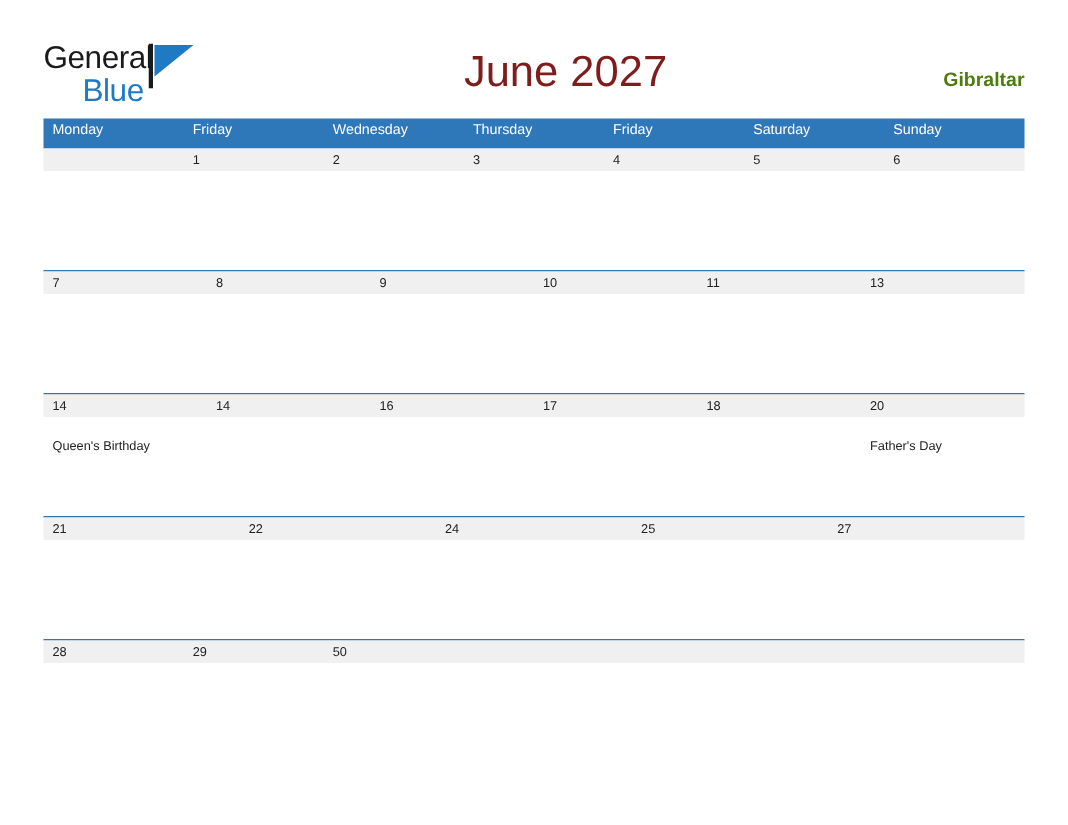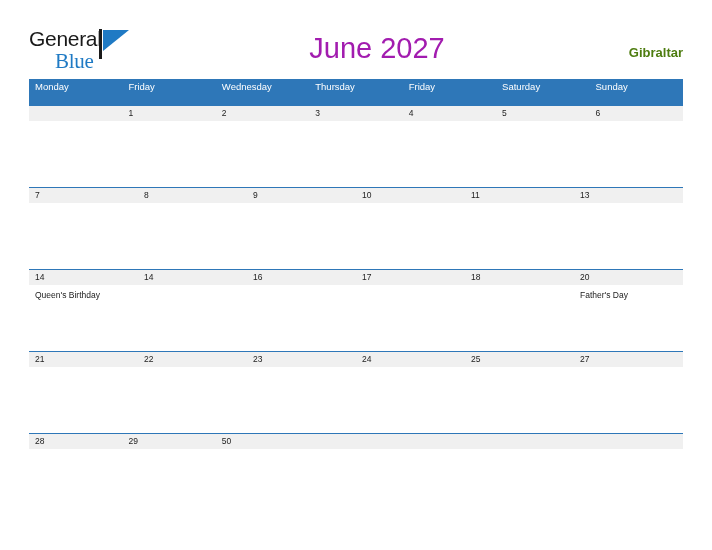--- a/index.html
+++ b/index.html
@@ -37,38 +37,38 @@
     color: #1a1a1a;
     font-family: "Liberation Sans", sans-serif;
   }
   .logo-blue {
     position: absolute;
     left: 26px;
     top: 22px;
     font-size: 21px;
     letter-spacing: -0.3px;
     color: #1f7ac4;
-    font-family: Liberation Serif, serif;
+    font-family: Liberation Sans, sans-serif;
   }
   .logo-flag {
     position: absolute;
     left: 70px;
     top: 2px;
     width: 32px;
     height: 30px;
   }
 
   .cal-title {
     position: absolute;
     left: 0;
     right: 0;
     top: 32px;
     text-align: center;
     font-size: 29px;
-    color: #a21caf;
+    color: #7f1d1d;
     font-family: "Liberation Sans", sans-serif;
     font-weight: normal;
     letter-spacing: 0px;
     margin-left: 42px;
   }
 
   .cal-location {
     position: absolute;
     right: 29px;
     top: 45px;
@@ -82,21 +82,21 @@
   .calendar {
     position: absolute;
     left: 29px;
     top: 79px;
     width: 654px;
   }
 
   .weekday-row {
     display: flex;
     background: #2e77b8;
-    height: 26px;
+    height: 19px;
   }
   .weekday-cell {
     flex: 1 1 0;
     color: #ffffff;
     font-size: 9.5px;
     line-height: 16px;
     padding-left: 6px;
     box-sizing: border-box;
     font-family: "Liberation Sans", sans-serif;
     white-space: nowrap;
@@ -136,21 +136,21 @@
     color: #222222;
     line-height: 11px;
     font-family: "Liberation Sans", sans-serif;
     display: block;
     height: 12px;
   }
   .day-event {
     font-size: 8.5px;
     color: #222222;
     line-height: 12px;
-    margin-top: 5px;
+    margin-top: 14px;
     display: block;
     font-family: "Liberation Sans", sans-serif;
     white-space: nowrap;
   }
   .day-cell.empty .day-number {
     visibility: hidden;
   }
 </style>
 </head>
 <body>
@@ -273,24 +273,20 @@
   <div class="week-row">
     <div class="day-cell">
       <span class="day-number">21</span>
       <span class="day-event"></span>
     </div>
     <div class="day-cell">
       <span class="day-number">22</span>
       <span class="day-event"></span>
     </div>
     <div class="day-cell">
-      <span class="day-number">23</span>
-      <span class="day-event"></span>
-    </div>
-    <div class="day-cell">
       <span class="day-number">24</span>
       <span class="day-event"></span>
     </div>
     <div class="day-cell">
       <span class="day-number">25</span>
       <span class="day-event"></span>
     </div>
     <div class="day-cell">
       <span class="day-number">27</span>
       <span class="day-event"></span>

